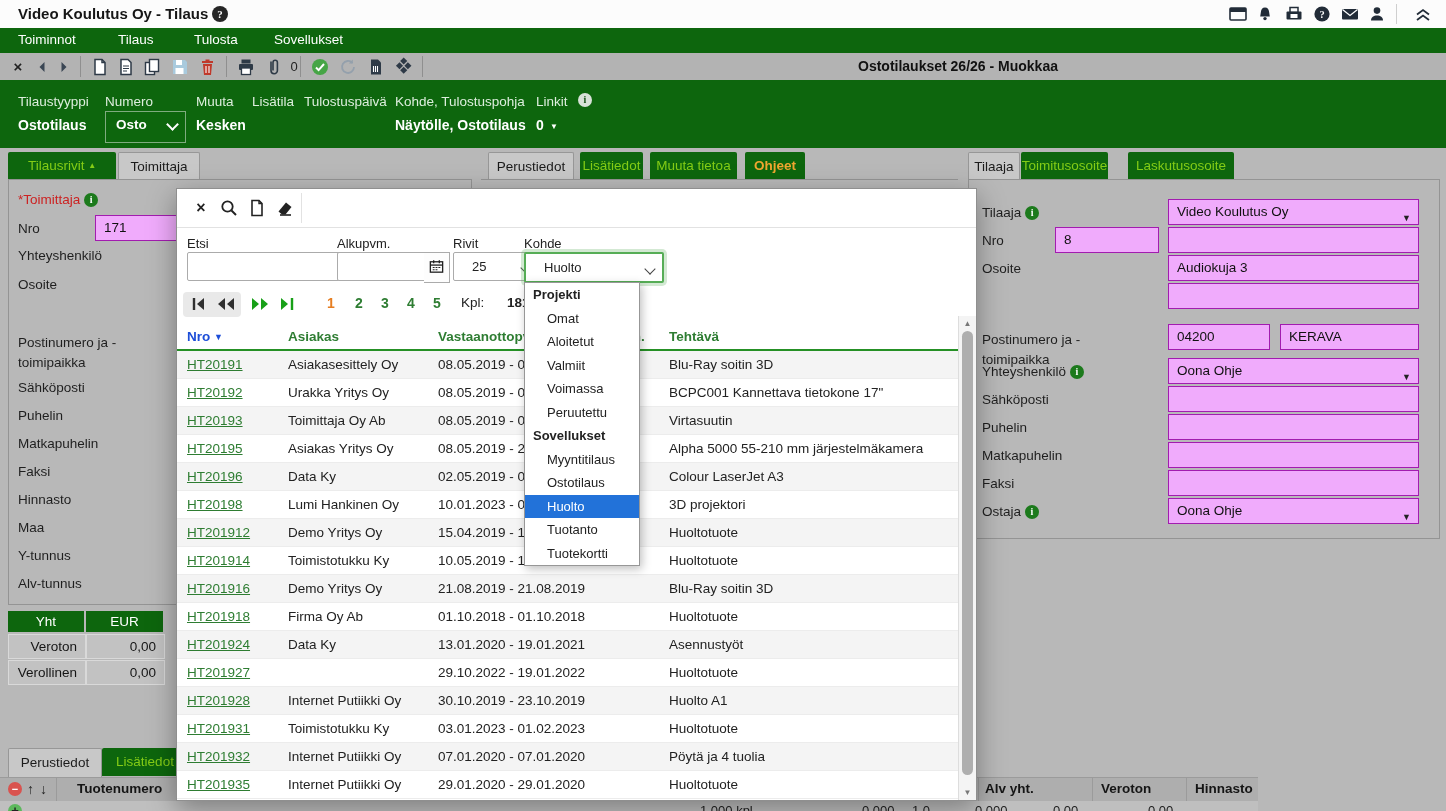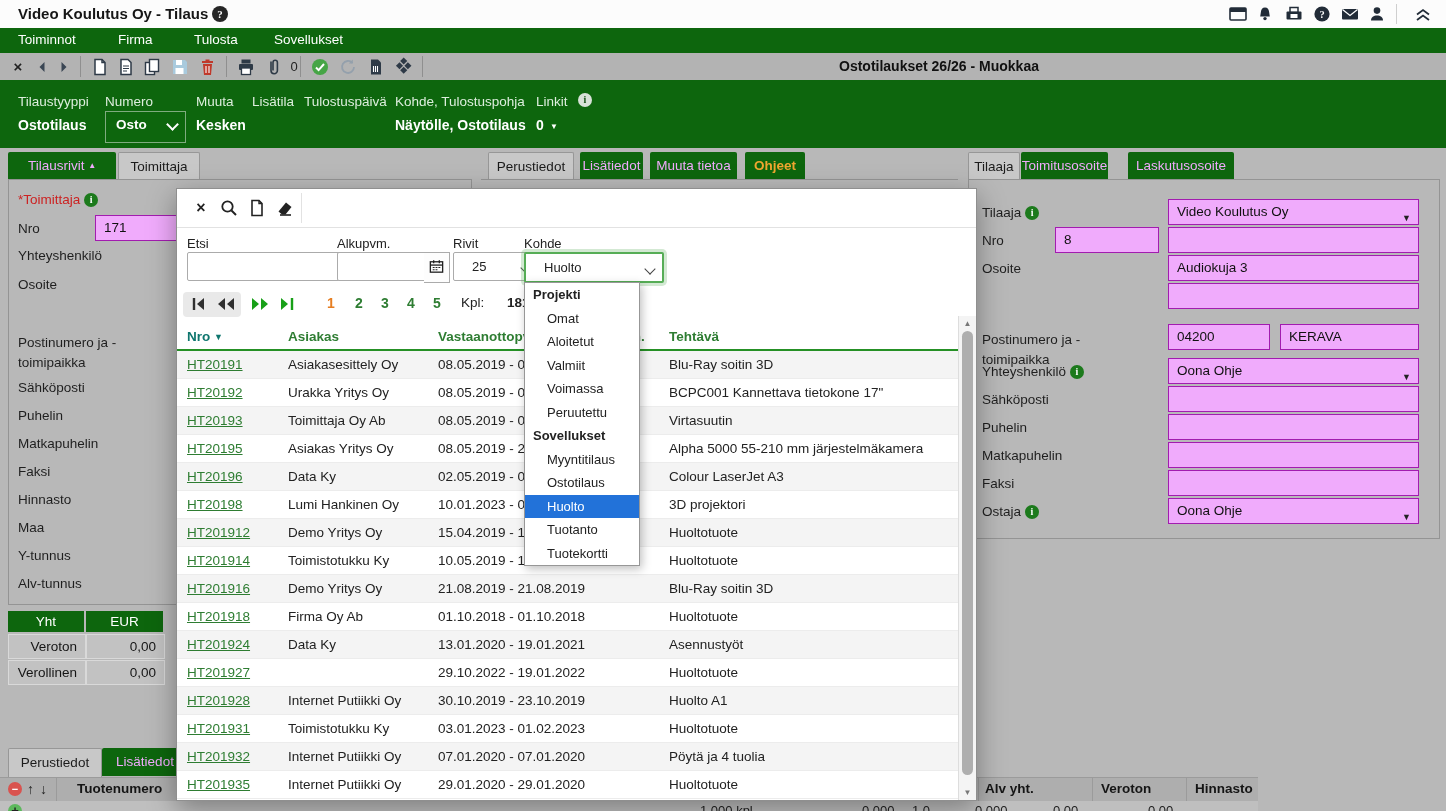--- a/index.html
+++ b/index.html
@@ -12,33 +12,33 @@
   .titlebar{position:absolute;left:0;top:0;width:1446px;height:28px;background:#fcfcfc}
   .apptitle{position:absolute;left:18px;top:5px;font-size:15px;font-weight:600;color:#161616}
   .badge-dark{position:absolute;width:16px;height:16px;border-radius:50%;background:#262626;color:#fff;
     font-size:11px;font-weight:bold;text-align:center;line-height:16px;font-family:"Liberation Serif",serif}
   .tb-ico{position:absolute;top:5px;width:20px;height:18px}
   .menubar{position:absolute;left:0;top:28px;width:1446px;height:25px;background:#0d660d}
   .menuitem{position:absolute;top:4px;color:#fff;font-size:13.5px;cursor:default}
   .toolbar{position:absolute;left:0;top:53px;width:1446px;height:27px;background:#b3b3b3;border-bottom:1px solid #a6a6a6}
   .tool{position:absolute;top:4px;width:20px;height:20px;text-align:center}
   .tsep{position:absolute;top:3px;width:1px;height:21px;background:#8f8f8f}
-  .ctx-title{position:absolute;left:839px;top:5px;font-size:14px;font-weight:bold;color:#111}
+  .ctx-title{position:absolute;left:858px;top:5px;font-size:14px;font-weight:bold;color:#111}
   
   .orderbar{position:absolute;left:0;top:80px;width:1446px;height:68px;background:#0d660d}
   .olabel{position:absolute;top:14px;color:#ddeedd;font-size:13.5px}
   .oval{position:absolute;top:37px;color:#fff;font-size:14px;font-weight:bold}
   .osel{position:absolute;left:105px;top:31px;width:79px;height:30px;border:1px solid #7fab7f;color:#fff}
   .info{display:inline-block;width:14px;height:14px;border-radius:50%;background:#1c7a1c;color:#fff;
     font-size:10px;font-weight:bold;text-align:center;line-height:14px;font-family:"Liberation Serif",serif;vertical-align:1px}
   .info.light{background:#d8e2d8;color:#145014}
   
   .tab{position:absolute;top:152px;height:27px;line-height:27px;text-align:center;font-size:13.5px;border-radius:2px 2px 0 0}
   .tab.lit{background:#c8c8c8;color:#1b1b1b;border:1px solid #979797;border-bottom:none}
-  .tab.grn{background:#0d660d;color:#f0abfc}
+  .tab.grn{background:#0d660d;color:#84cc16}
   .tab .caret{font-size:8px;vertical-align:2px}
   
   .panel{position:absolute;border:1px solid #949494}
   .flabel{position:absolute;font-size:13.5px;color:#1f1f1f}
   .ginput{position:absolute;background:#f0abfc;border:1px solid #a21caf;height:24px;line-height:24px;
     padding:0 8px;font-size:13.5px;color:#111;overflow:hidden;white-space:nowrap}
   .gcombo .arrow{position:absolute;right:7px;top:6px;font-size:9px;color:#222}
   
   .tot-h{position:absolute;height:21px;line-height:21px;background:#0d660d;color:#fff;text-align:center;font-size:13.5px}
   .tot-c{position:absolute;height:23px;line-height:23px;background:#c2c2c2;border:1px solid #d9d9d9;
@@ -65,21 +65,21 @@
   .kohde-sel{border:2px solid #56ad56;box-shadow:0 0 0 3px rgba(96,176,96,.28)}
   .calbtn{position:absolute;top:63px;width:25px;height:29px;border:1px solid #ababab;border-left:none;background:#fdfdfd}
   
   .pgpill{position:absolute;left:6px;top:103px;width:58px;height:25px;background:#e9e9e9;border-radius:4px}
   .pgbtn{position:absolute;top:106px;width:22px;height:19px}
   .pgnum{position:absolute;top:106px;font-size:14px;font-weight:600;color:#2e7d32}
   .pgnum.cur{color:#e67e22}
   .kpl{position:absolute;top:106px;font-size:13.5px;color:#222}
   
   .mhead{position:absolute;top:140px;font-size:13.5px;font-weight:bold;color:#2e7d32}
-  .mhead.orange{color:#0f766e}
+  .mhead.orange{color:#1d4ed8}
   .headline{position:absolute;left:0;top:160px;width:781px;height:2px;background:#259025}
   .mrows{position:absolute;left:0;top:162px;width:781px;height:449px;overflow:hidden}
   .mrow{position:relative;height:27px;line-height:27px;font-size:13.5px;color:#222;border-bottom:1px solid #ececec}
   .mrow:nth-of-type(odd){background:#f4f4f4}
   .mrow .c{position:absolute;white-space:nowrap}
   .c1{left:10px}.c2{left:111px}.c3{left:261px}.c4{left:492px}
   .link{color:#2e7d32;text-decoration:underline;cursor:pointer}
   
   .msb{position:absolute;left:781px;top:127px;width:17px;height:484px;background:#f4f4f4;border-left:1px solid #ddd}
   .msb .thumb{position:absolute;left:2.5px;top:15px;width:11px;height:444px;background:#aeaeae;border-radius:6px}
@@ -139,21 +139,21 @@
   <span class="tsep" style="left:1396px;top:4px;height:20px;background:#cfcfcf"></span>
   <span class="tb-ico" style="left:1412px">
     <svg width="22" height="18" viewBox="0 0 22 18">
         <path d="M5 9.5l6-4.5 6 4.5M5 15l6-4.5 6 4.5" stroke="#222c38" stroke-width="1.8" fill="none"></path>
       </svg>
   </span>
 </div>
 
 <div class="menubar">
   <span class="menuitem" style="left:18px">Toiminnot</span>
-  <span class="menuitem" style="left:118px">Firma</span>
+  <span class="menuitem" style="left:118px">Tilaus</span>
   <span class="menuitem" style="left:194px">Tulosta</span>
   <span class="menuitem" style="left:274px">Sovellukset</span>
 </div>
 
 <div class="toolbar">
   <span class="tool" style="left:8px;font-size:15px;font-weight:bold;color:#222;line-height:20px">×</span>
   <span class="tool" style="left:32px">
     <svg width="20" height="20" viewBox="0 0 20 20">
         <path d="M12.5 5l-5 5 5 5z" fill="#3a4654"></path>
       </svg>

